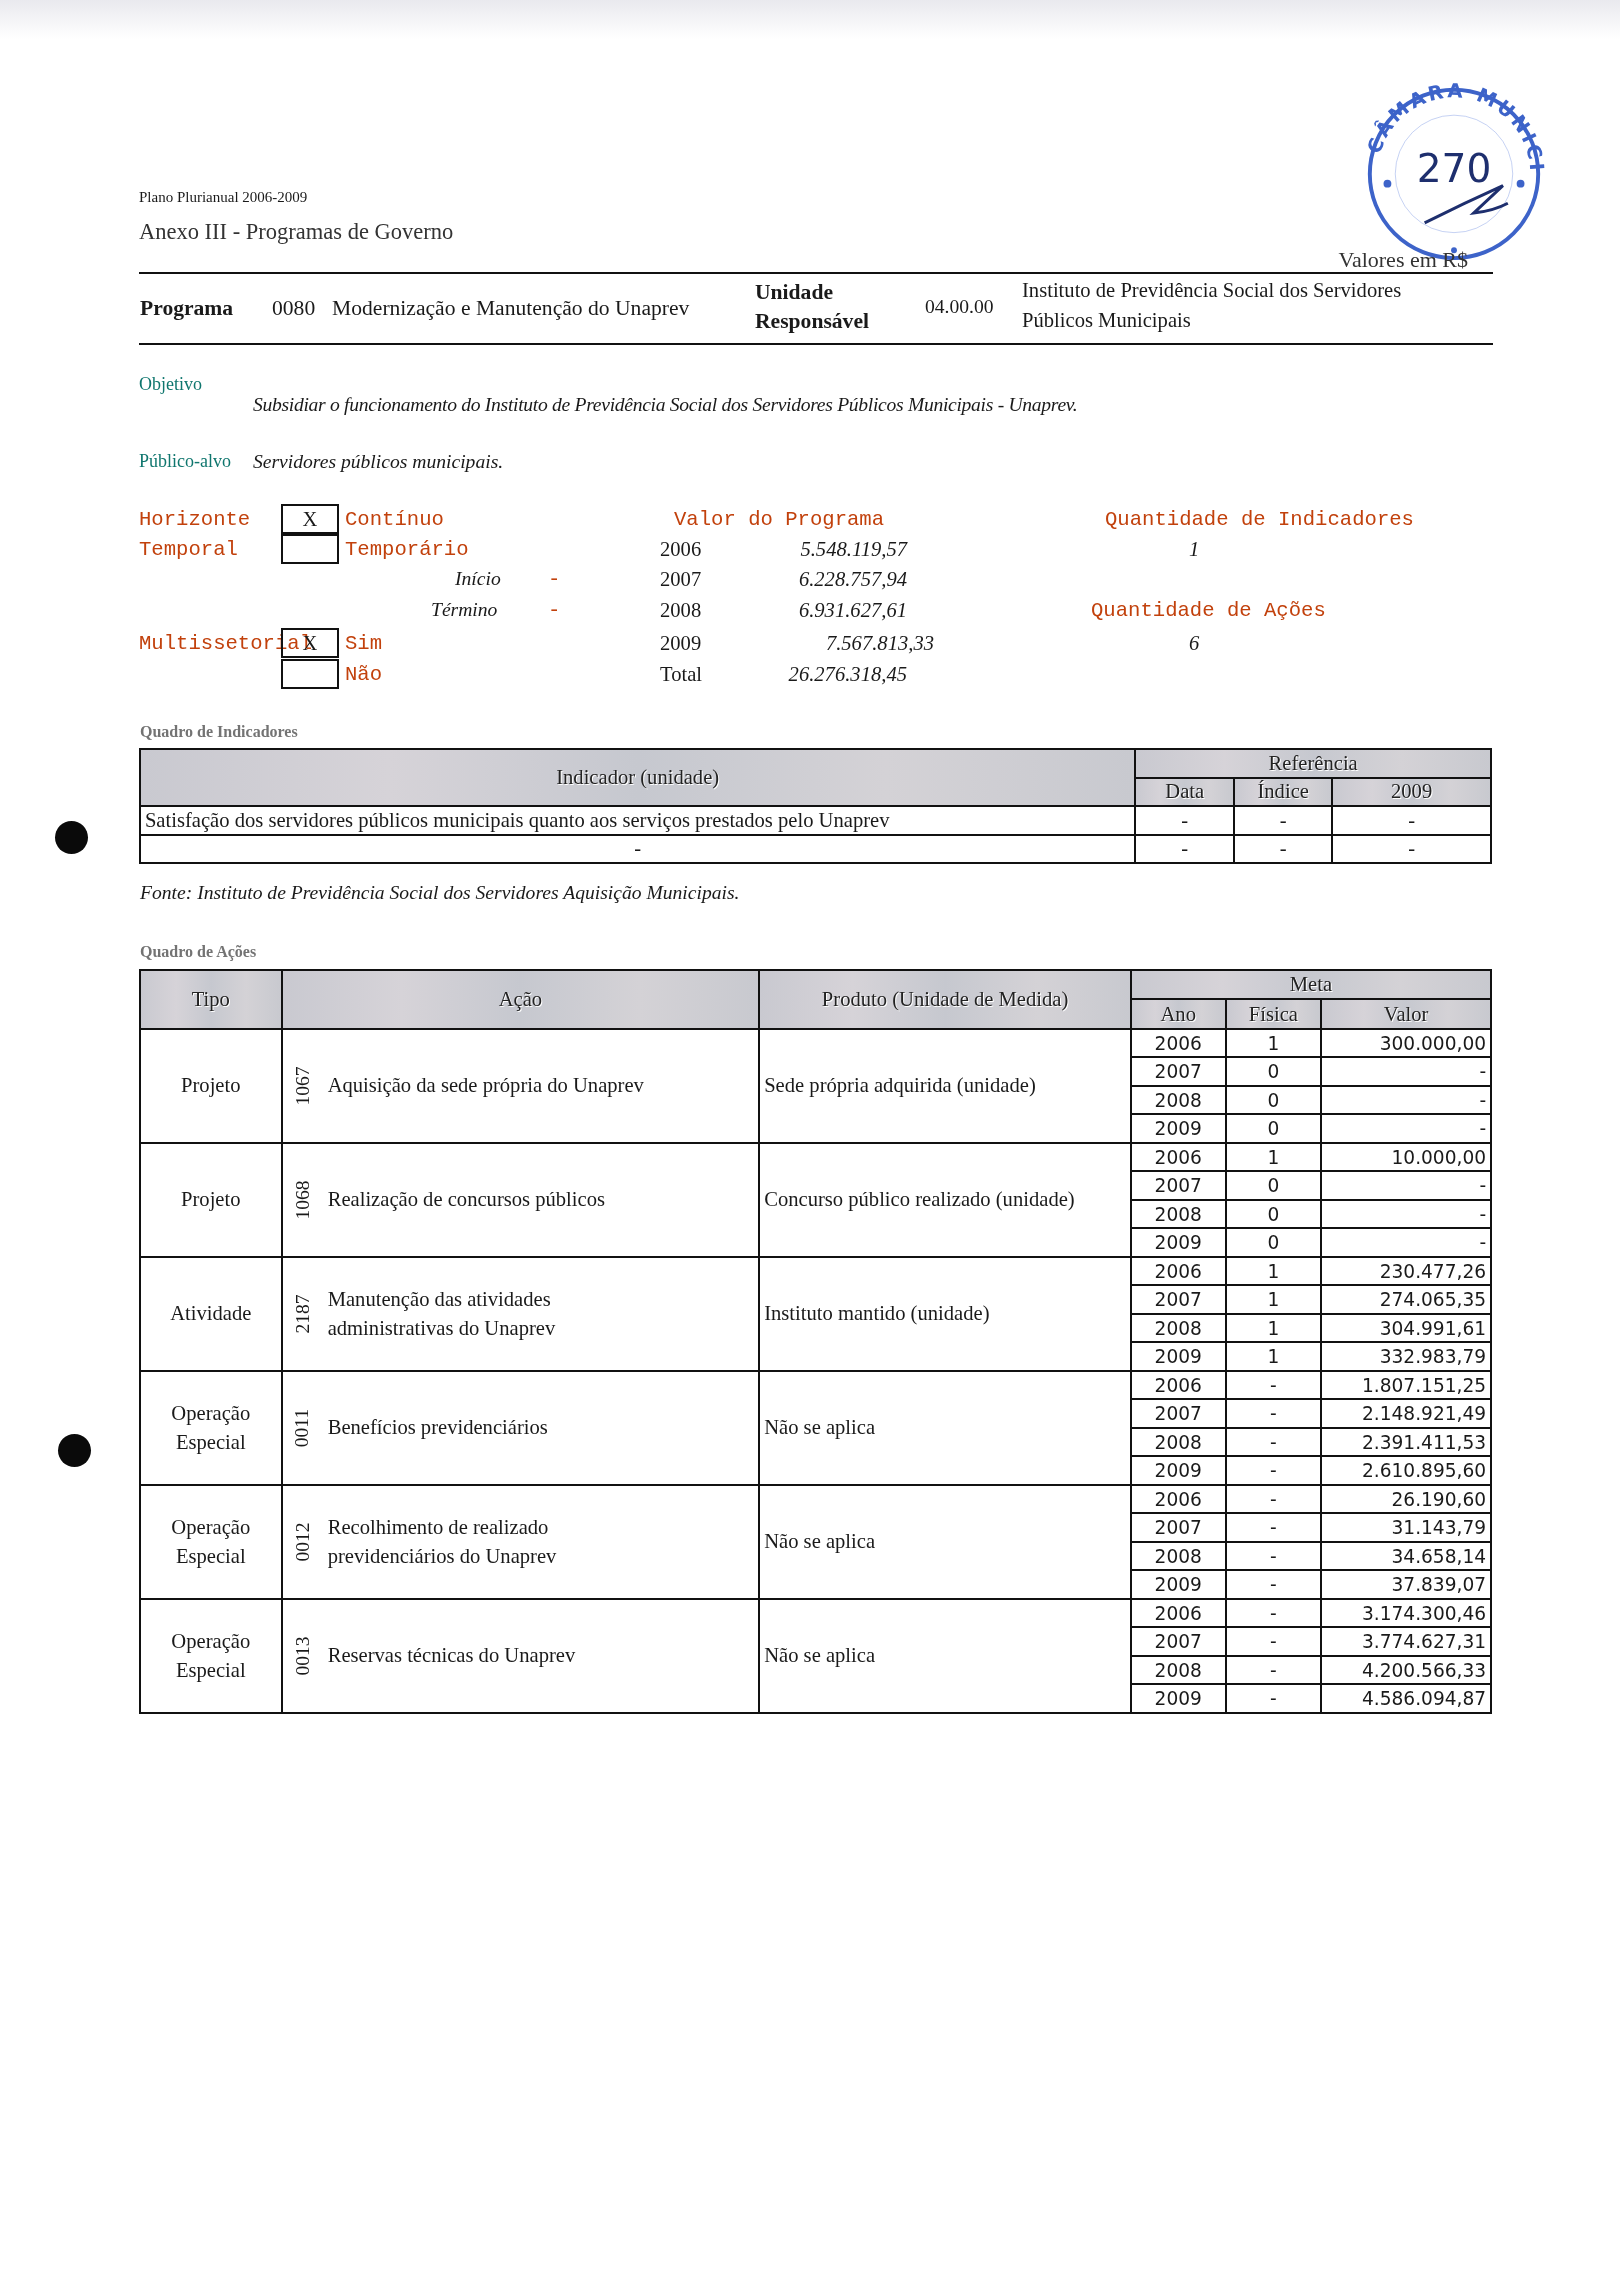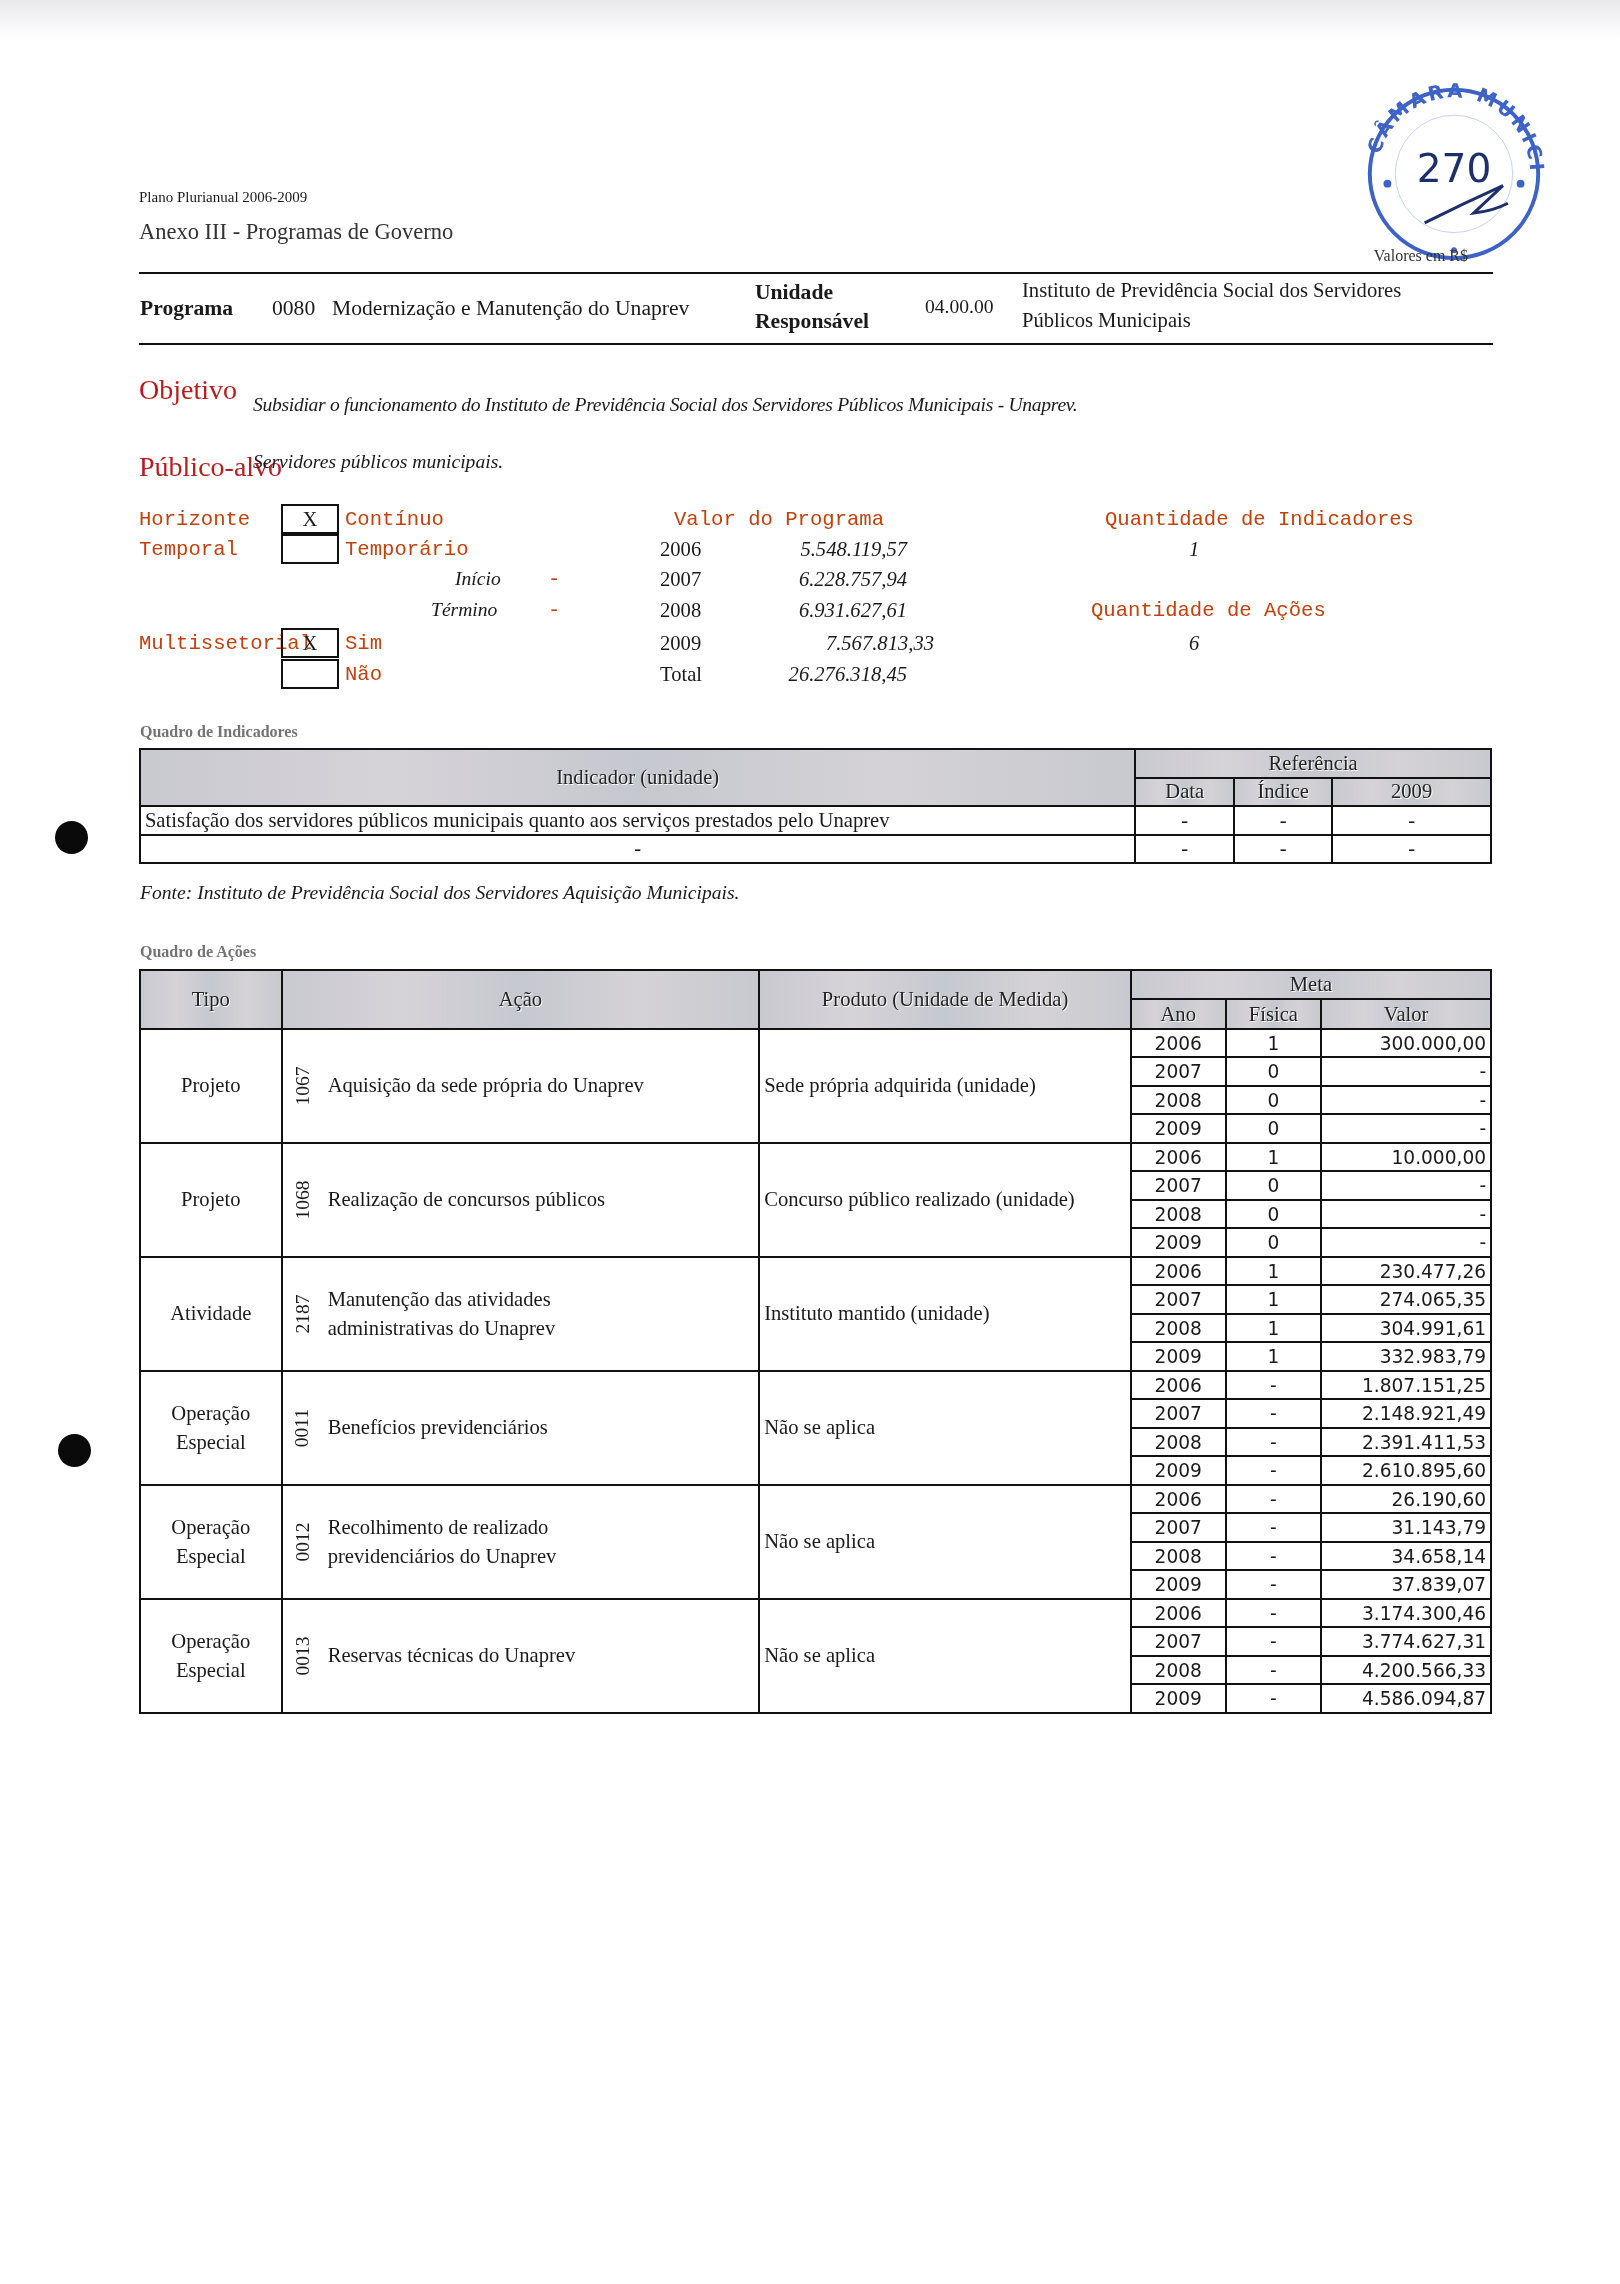--- a/index.html
+++ b/index.html
@@ -8,35 +8,35 @@
     font-family:"Liberation Serif", "DejaVu Serif", serif; color:#1a1a1a;
   }
   .abs { position:absolute; }
   .scan-top { position:absolute; left:0; top:0; width:1620px; height:39px;
     background:linear-gradient(#e9e9ee, #ffffff); }
   .hole { position:absolute; width:33px; height:33px; border-radius:50%; background:#0a0a0a; }
 
   
   .doc-title { left:139px; top:189px; font-size:15px; font-weight:normal; }
   .doc-subtitle { left:139px; top:219px; font-size:22.5px; color:#333; }
-  .valores { right:152px; top:247px; font-size:16px; color:#333; }
+  .valores { right:152px; top:247px; font-size:22px; color:#333; }
   .prog-bar { left:139px; top:272px; width:1354px; height:69px;
     border-top:2.9px solid #111; border-bottom:2.9px solid #111; }
   .prog-label { left:140px; top:296px; font-size:21.6px; font-weight:bold; }
   .prog-code { left:272px; top:296px; font-size:21.6px; }
   .prog-name { left:332px; top:296px; font-size:21.6px; }
   .unid-label { left:755px; top:278px; font-size:21.6px; font-weight:bold; line-height:29px; }
   .unid-code { left:925px; top:296px; font-size:19.6px; }
   .unid-name { left:1022px; top:275px; font-size:20.6px; line-height:30px; }
 
   
   .stamp { left:1356px; top:76px; width:196px; height:186px; }
 
   
-  .lbl { font-size:28px; color:#b91c1c; }
+  .lbl { font-size:18px; color:#0f766e; }
   .it { font-style:italic; font-size:19.6px; }
   .obj-label { left:139px; top:374px; }
   .obj-text { left:253px; top:394px; letter-spacing:-0.3px;text-align:right; }
   .pub-label { left:139px; top:451px; }
   .pub-text { left:253px; top:451px; }
 
   
   .row-text { font-size:20.6px; color:#c2410c;font-family:Liberation Mono, monospace; }
   .chk { position:absolute; left:281px; width:58px; height:30px; border:2px solid #111; box-sizing:border-box;
     text-align:center; font-size:20.6px; line-height:27.4px; }

